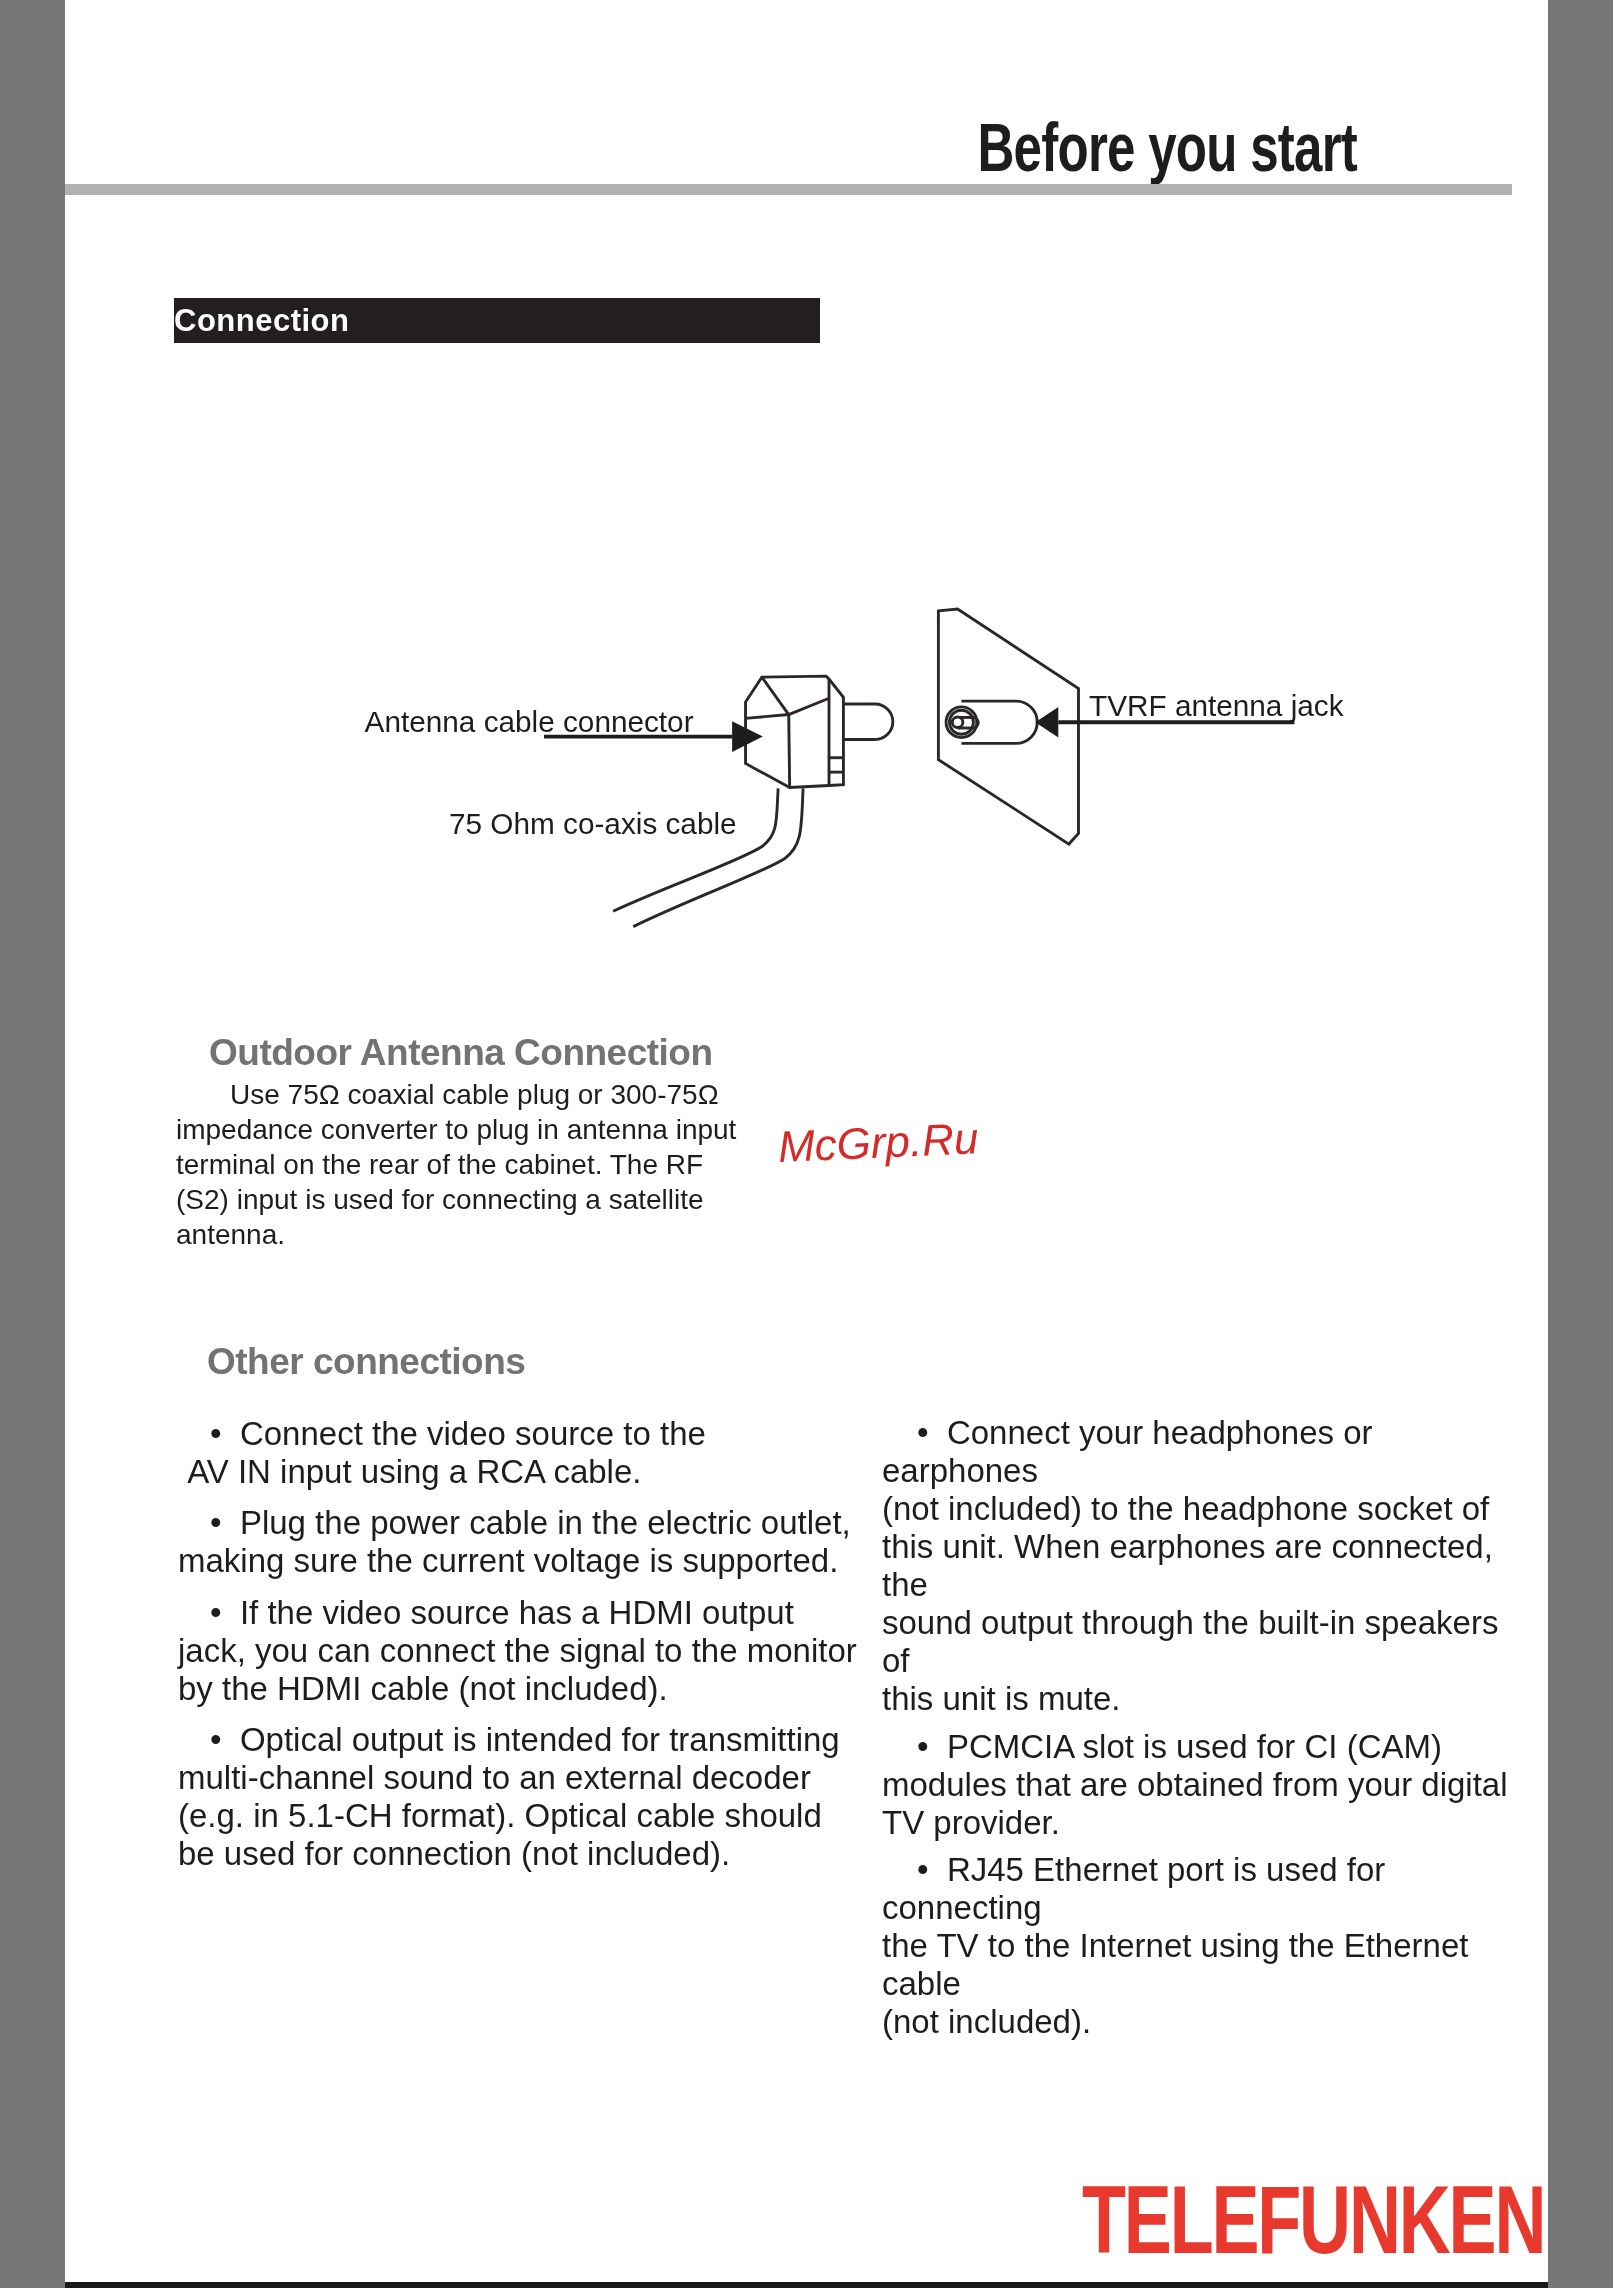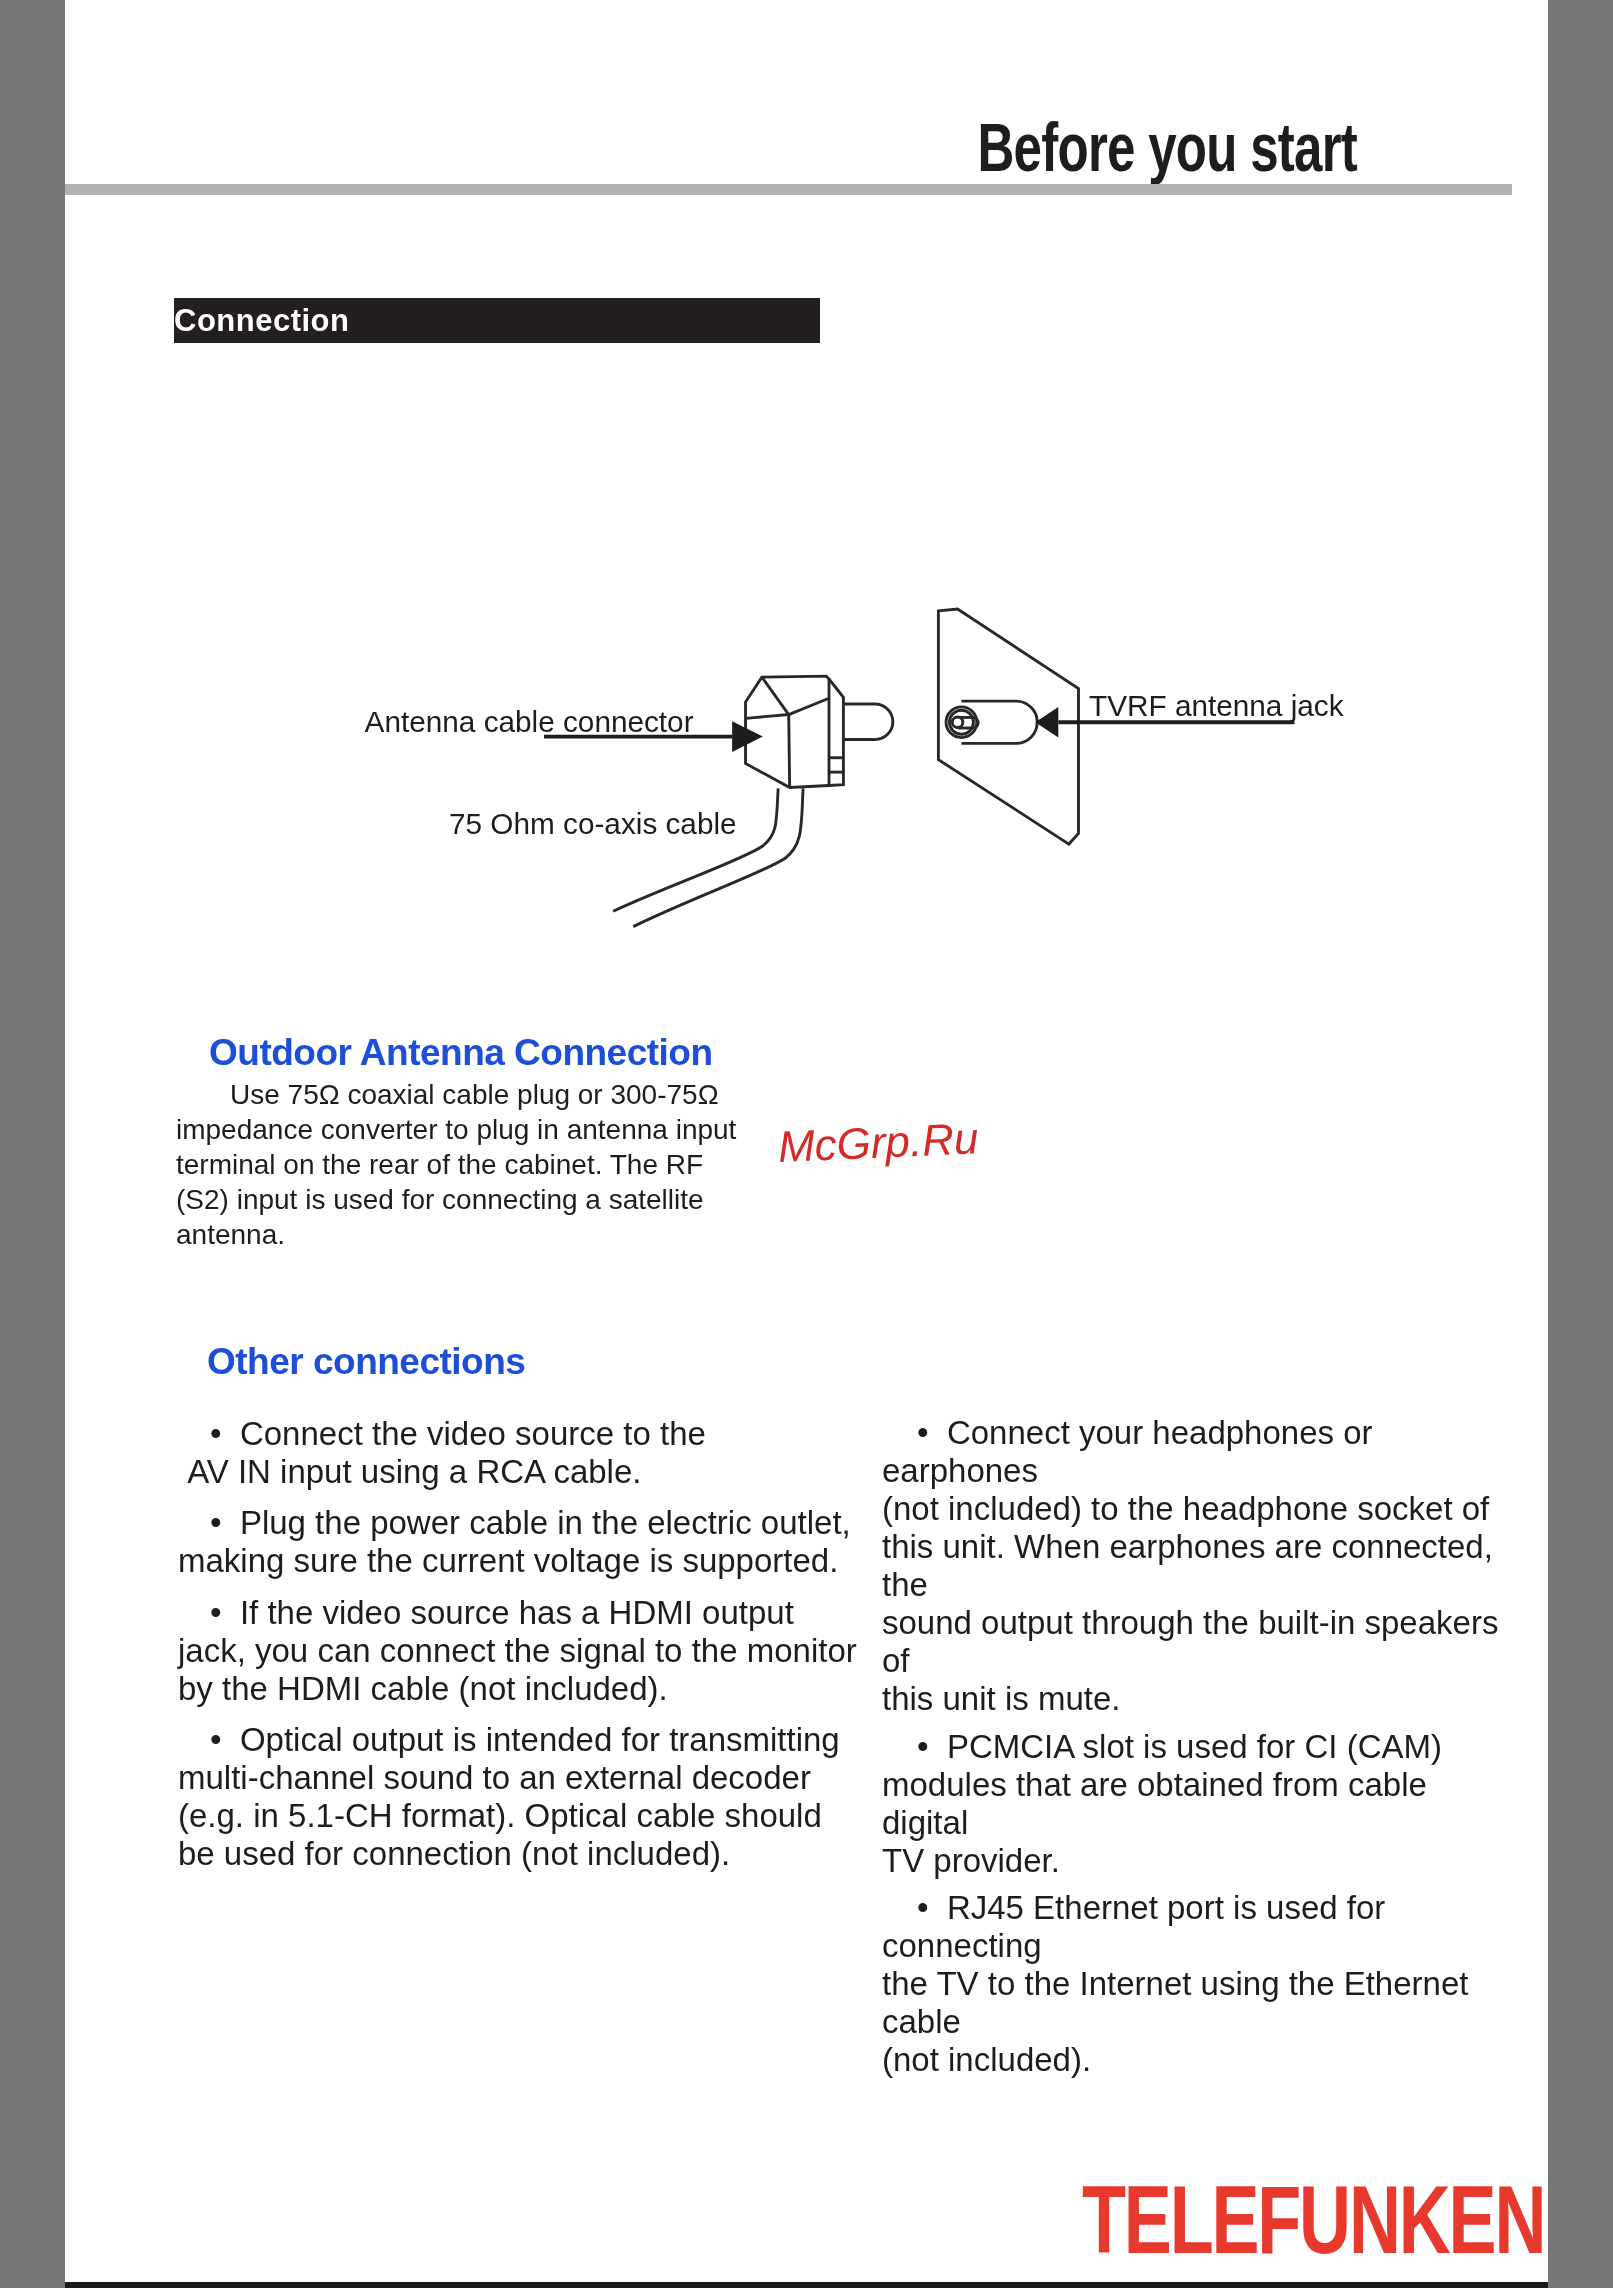--- a/index.html
+++ b/index.html
@@ -31,21 +31,21 @@
     color:#ffffff; font-size:31px; font-weight:bold; letter-spacing:0.5px;
   }
 
   svg.diagram { top:538px; left:269px; }
   svg.diagram text { font-family:"Liberation Sans", sans-serif; font-size:31px; fill:#1d1d1b; }
   svg.diagram .ln   { stroke:#2a2726; stroke-width:3; fill:none; }
   svg.diagram .lnw  { stroke:#2a2726; stroke-width:3; fill:#ffffff; }
   svg.diagram .arrow{ fill:#1d1d1b; stroke:none; }
   svg.diagram .aln  { stroke:#1d1d1b; stroke-width:4; fill:none; }
 
-  .h2 { font-size:37px; font-weight:bold; letter-spacing:-0.5px; color:#1d4ed8; white-space:nowrap; }
+  .h2 { font-size:37px; font-weight:bold; letter-spacing:-0.5px; color:#737373; white-space:nowrap; }
   .outdoor-heading { top:1032px; left:144px; }
   .outdoor-body {
     top:1077px; left:111px; width:663px; font-size:28px; line-height:35px;
     white-space:pre-wrap; text-indent:54px;
   }
   .other-heading { top:1341px; left:142px; }
 
   .col { font-size:33px; line-height:38px; }
   .col .bullet { white-space:pre-wrap; text-indent:32px; margin:0 0 13.4px 0; }
   .col-left  { top:1415px; left:113px; width:682px; }
@@ -143,21 +143,21 @@
 be used for connection (not included).</p>
   </div>
 
   <div class="abs col col-right">
     <p class="bullet">•  Connect your headphones or earphones
 (not included) to the headphone socket of
 this unit. When earphones are connected, the
 sound output through the built-in speakers of
 this unit is mute.</p>
     <p class="bullet">•  PCMCIA slot is used for CI (CAM)
-modules that are obtained from cable digital
+modules that are obtained from your digital
 TV provider.</p>
     <p class="bullet">•  RJ45 Ethernet port is used for connecting
 the TV to the Internet using the Ethernet cable
 (not included).</p>
   </div>
 
   <div class="abs brand-logo">TELEFUNKEN</div>
   <div class="abs tab-bottom"></div>
   <div class="abs page-number">5</div>
   <div class="abs baseline-bar"></div>

